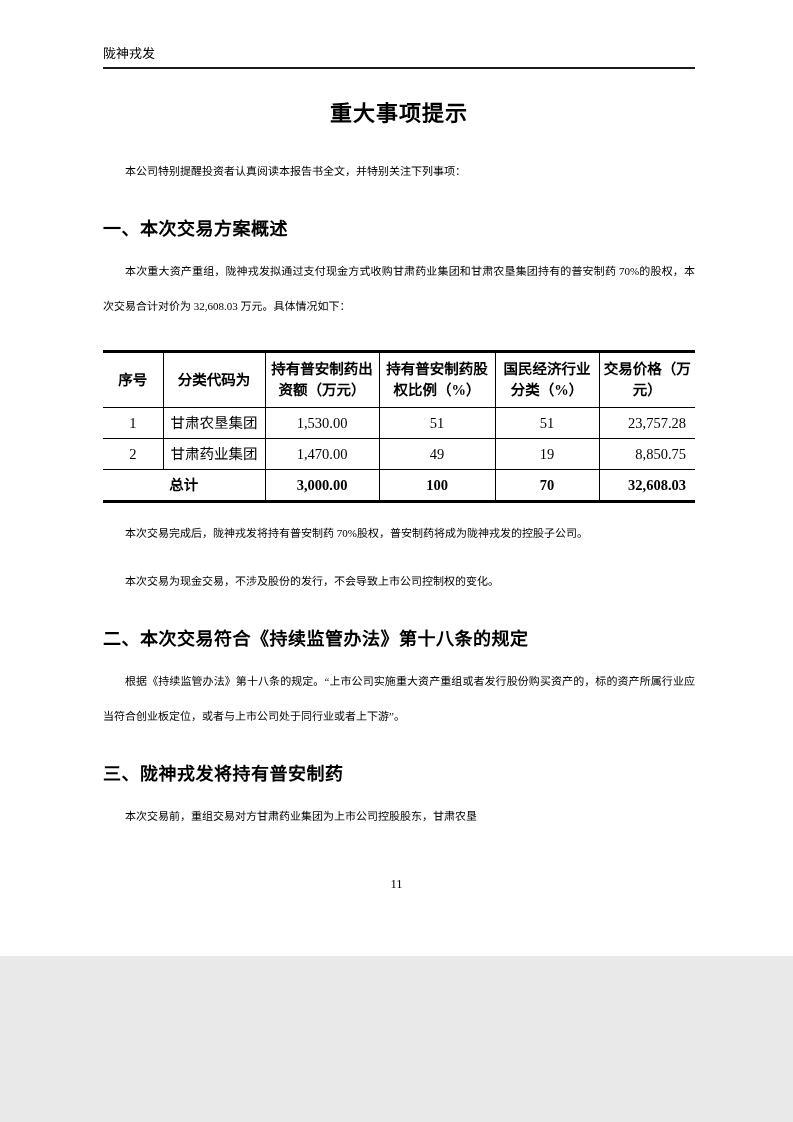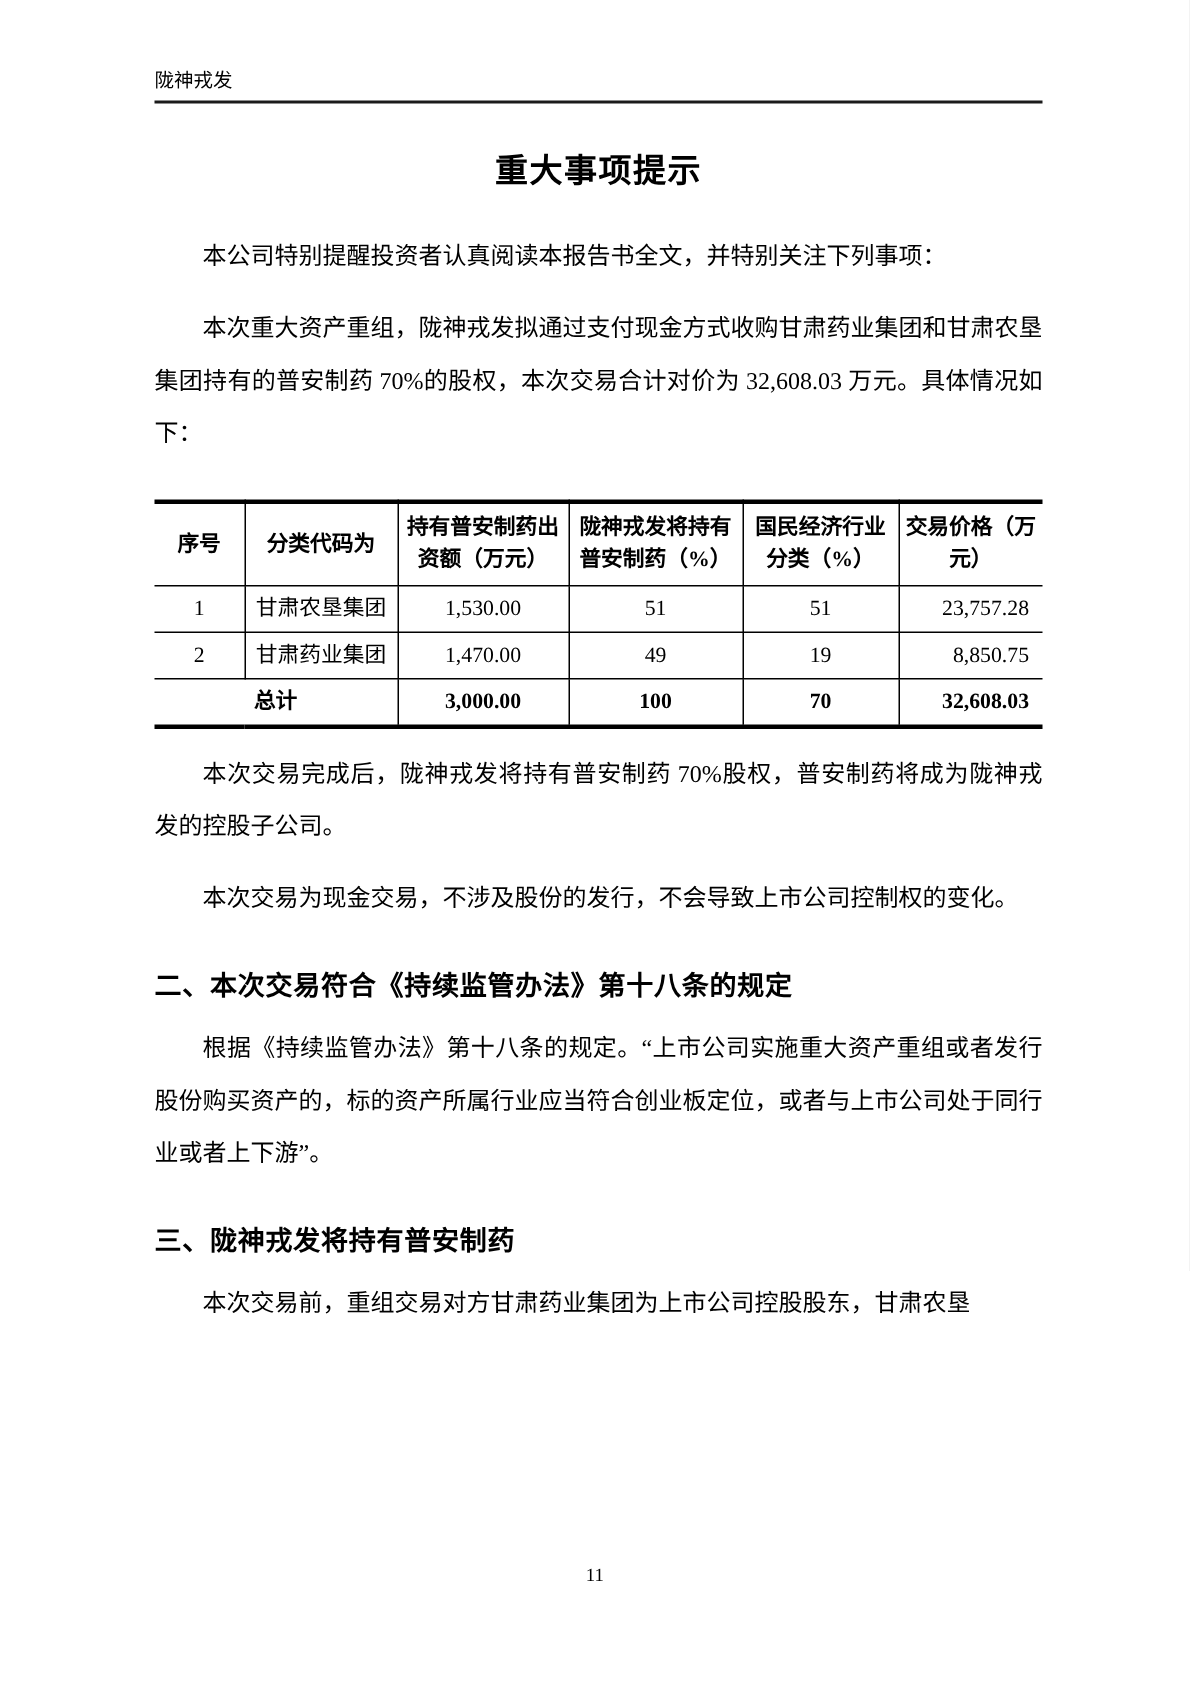--- a/index.html
+++ b/index.html
@@ -1,19 +1,19 @@
 <!DOCTYPE html>
 <html lang="zh-CN"><head>
 <meta charset="utf-8">
 <style>
   html, body { margin: 0; padding: 0; background: #e9e9e9; }
   .page {
     position: relative;
     width: 793px;
-    height: 1122px;
+    height: 956px;
     margin: 0 auto;
     background: #ffffff;
     color: #000000;
     font-family: "Liberation Serif", "DejaVu Serif", serif;
     overflow: hidden;
   }
   .content {
     position: absolute;
     left: 103px;
     top: 0;
@@ -36,21 +36,21 @@
     text-align: center;
     font-family: "Liberation Sans", "DejaVu Sans", sans-serif;
     font-weight: bold;
     font-size: 22px;
     line-height: 30px;
     letter-spacing: 1px;
   }
   
   p.body-para {
     margin: 13px 0 0 0;
-    font-size: 16px;
+    font-size: 11px;
     line-height: 35px;
     text-align: justify;
     text-indent: 2em;
   }
   p.intro { margin-top: 25px; }
   
   h2.section-heading {
     margin: 28px 0 0 0;
     font-family: "Liberation Sans", "DejaVu Sans", sans-serif;
     font-weight: bold;
@@ -103,37 +103,38 @@
   <div class="content">
 
     <div class="doc-header">
       <span>陇神戎发</span>
     </div>
 
     <div class="doc-title">重大事项提示</div>
 
     <p class="body-para intro">本公司特别提醒投资者认真阅读本报告书全文，并特别关注下列事项：</p>
 
+    <h2 class="section-heading">一、本次交易方案概述</h2>
     <p class="body-para">本次重大资产重组，陇神戎发拟通过支付现金方式收购甘肃药业集团和甘肃农垦集团持有的普安制药 70%的股权，本次交易合计对价为 32,608.03 万元。具体情况如下：</p>
 
     <table class="deal-table">
       <colgroup>
         <col style="width:60px">
         <col style="width:102px">
         <col style="width:114px">
         <col style="width:116px">
         <col style="width:104px">
         <col style="width:96px">
       </colgroup>
       <tbody>
         <tr>
           <th>序号</th>
           <th>分类代码为</th>
           <th>持有普安制药出资额（万元）</th>
-          <th>陇神戎发将持有普安制药（%）</th>
+          <th>持有普安制药股权比例（%）</th>
           <th>国民经济行业分类（%）</th>
           <th>交易价格（万元）</th>
         </tr>
         <tr>
           <td>1</td>
           <td>甘肃农垦集团</td>
           <td>1,530.00</td>
           <td>51</td>
           <td>51</td>
           <td class="num-right">23,757.28</td>

